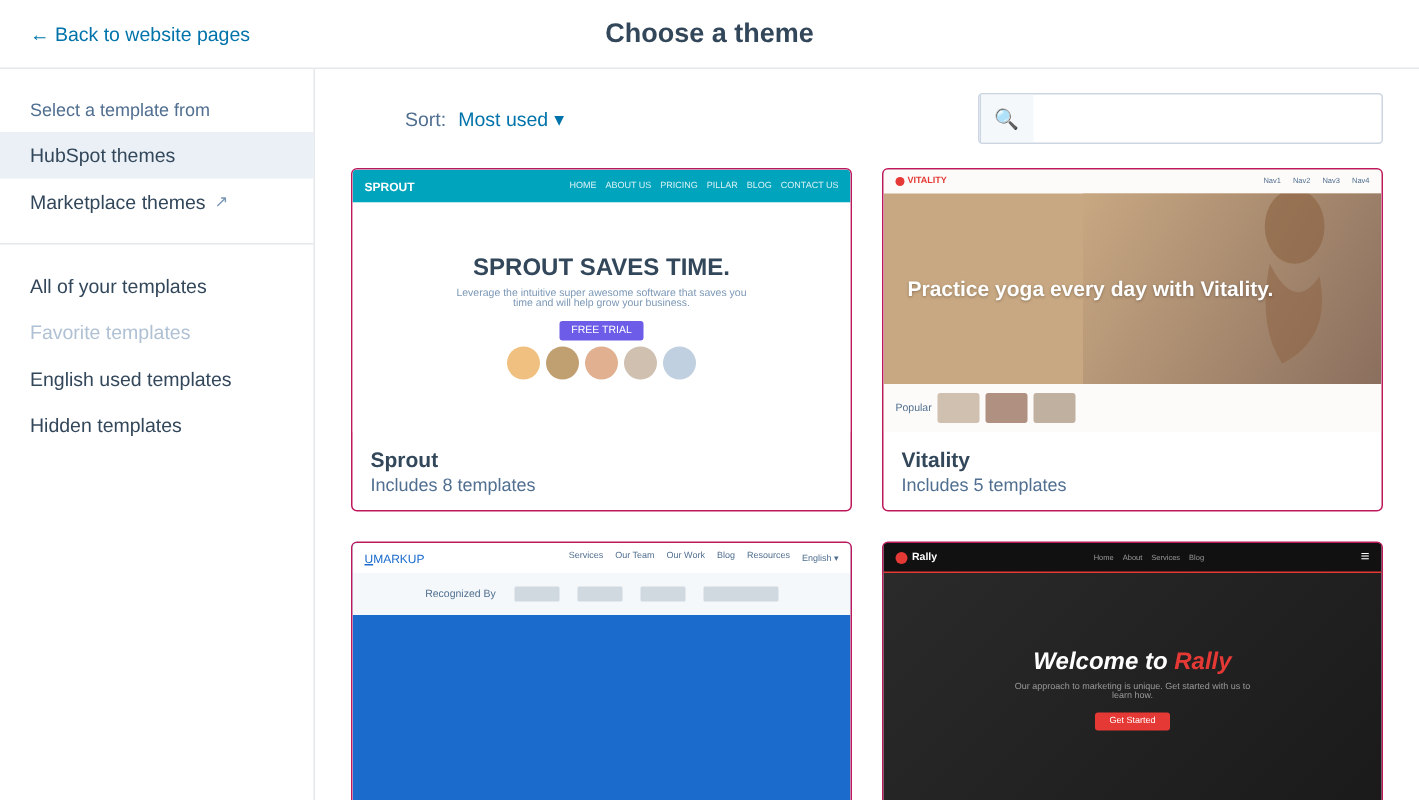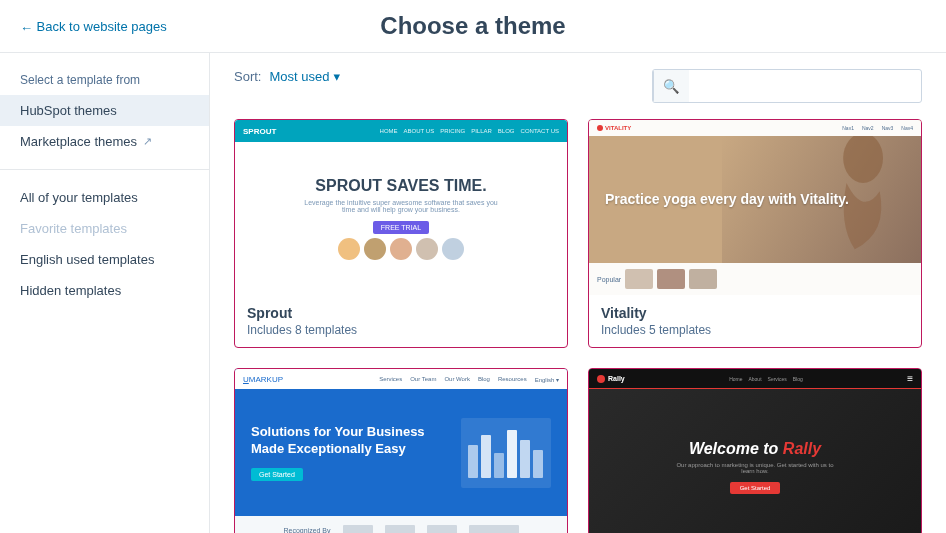--- a/index.html
+++ b/index.html
@@ -1,39 +1,39 @@
 <!DOCTYPE html>
 <html><head>
   <meta charset="utf-8">
   <style>
     * { box-sizing: border-box; margin: 0; padding: 0; }
     body { font-family: -apple-system, BlinkMacSystemFont, 'Segoe UI', Helvetica, Arial, sans-serif; background: #fff; color: #33475b; font-size: 14px; }
 
     
     .header { display: flex; align-items: center; justify-content: center; padding: 12px 20px; border-bottom: 1px solid #e5e8eb; position: relative; }
     .back-link { position: absolute; left: 20px; font-size: 13px; color: #0073aa; text-decoration: none; display: flex; align-items: center; gap: 4px; cursor: pointer; }
-    .header-title { font-size: 24px; font-weight: 600; color: #33475b; }
+    .header-title { font-size: 18px; font-weight: 600; color: #33475b; }
 
     
     .layout { display: flex; height: calc(533px - 45px); }
 
     
     .sidebar { width: 210px; min-width: 210px; padding: 20px 0; border-right: 1px solid #e5e8eb; }
     .sidebar-section-label { font-size: 12px; color: #516f90; padding: 0 20px 8px; font-weight: 500; }
     .sidebar-item { padding: 8px 20px; font-size: 13px; color: #33475b; cursor: pointer; display: flex; align-items: center; gap: 6px; }
     .sidebar-item.active { background: #eaf0f6; font-weight: 500; }
     .sidebar-item.muted { color: #b0c1d4; cursor: default; }
     .sidebar-divider { margin: 12px 0; border: none; border-top: 1px solid #e5e8eb; }
     .external-icon { font-size: 11px; color: #7c98b6; }
 
     
     .main { flex: 1; overflow-y: auto; padding: 16px 24px; }
 
     
-    .toolbar { display: flex; align-items: flex-start; justify-content: space-between; margin-bottom: 16px; }
+    .toolbar { display: flex; align-items: center; justify-content: space-between; margin-bottom: 16px; margin-left: 36px; }
     .sort-row { display: flex; align-items: center; gap: 8px; font-size: 13px; }
     .sort-label { color: #516f90; }
     .sort-select { display: flex; align-items: center; gap: 4px; color: #0073aa; font-size: 13px; cursor: pointer; font-weight: 500; }
     .search-box { display: flex; align-items: center; border: 1px solid #cbd6e2; border-radius: 3px; overflow: hidden; height: 34px; width: 270px; }
     .search-input { border: none; outline: none; padding: 0 10px; font-size: 13px; color: #33475b; width: 100%; height: 100%; }
     .search-btn { background: #f5f8fa; border: none; border-left: 1px solid #cbd6e2; width: 36px; height: 100%; cursor: pointer; display: flex; align-items: center; justify-content: center; color: #516f90; }
 
     
     .theme-grid { display: grid; grid-template-columns: 1fr 1fr; gap: 20px; }
     .theme-card { border: 1px solid #be185d; border-radius: 4px; overflow: hidden; cursor: pointer; }
@@ -242,36 +242,20 @@
               <span class="martech-logo"><span style="color:#1a6bcc;text-decoration:underline;">U</span>MARKUP</span>
               <div class="martech-nav-items">
                 <span class="martech-nav-item">Services</span>
                 <span class="martech-nav-item">Our Team</span>
                 <span class="martech-nav-item">Our Work</span>
                 <span class="martech-nav-item">Blog</span>
                 <span class="martech-nav-item">Resources</span>
                 <span class="martech-nav-item">English ▾</span>
               </div>
             </div>
-            <div class="martech-hero">
-              <div class="martech-text">
-                <div class="martech-headline">Solutions for Your Business Made Exceptionally Easy</div>
-                <div class="martech-cta">Get Started</div>
-              </div>
-              <div class="martech-chart">
-                <svg class="martech-chart-inner" viewBox="0 0 80 55">
-                  <rect x="2" y="20" width="10" height="33" fill="rgba(255,255,255,0.6)" rx="1"></rect>
-                  <rect x="15" y="10" width="10" height="43" fill="rgba(255,255,255,0.8)" rx="1"></rect>
-                  <rect x="28" y="28" width="10" height="25" fill="rgba(255,255,255,0.5)" rx="1"></rect>
-                  <rect x="41" y="5" width="10" height="48" fill="rgba(255,255,255,0.9)" rx="1"></rect>
-                  <rect x="54" y="15" width="10" height="38" fill="rgba(255,255,255,0.7)" rx="1"></rect>
-                  <rect x="67" y="25" width="10" height="28" fill="rgba(255,255,255,0.6)" rx="1"></rect>
-                </svg>
-              </div>
-            </div>
             <div class="martech-footer">
               <span style="font-size:7px;color:#516f90;">Recognized By</span>
               <div class="martech-footer-logo"></div>
               <div class="martech-footer-logo"></div>
               <div class="martech-footer-logo"></div>
               <div class="martech-footer-logo" style="width:50px;"></div>
             </div>
           </div>
         </div>
 

